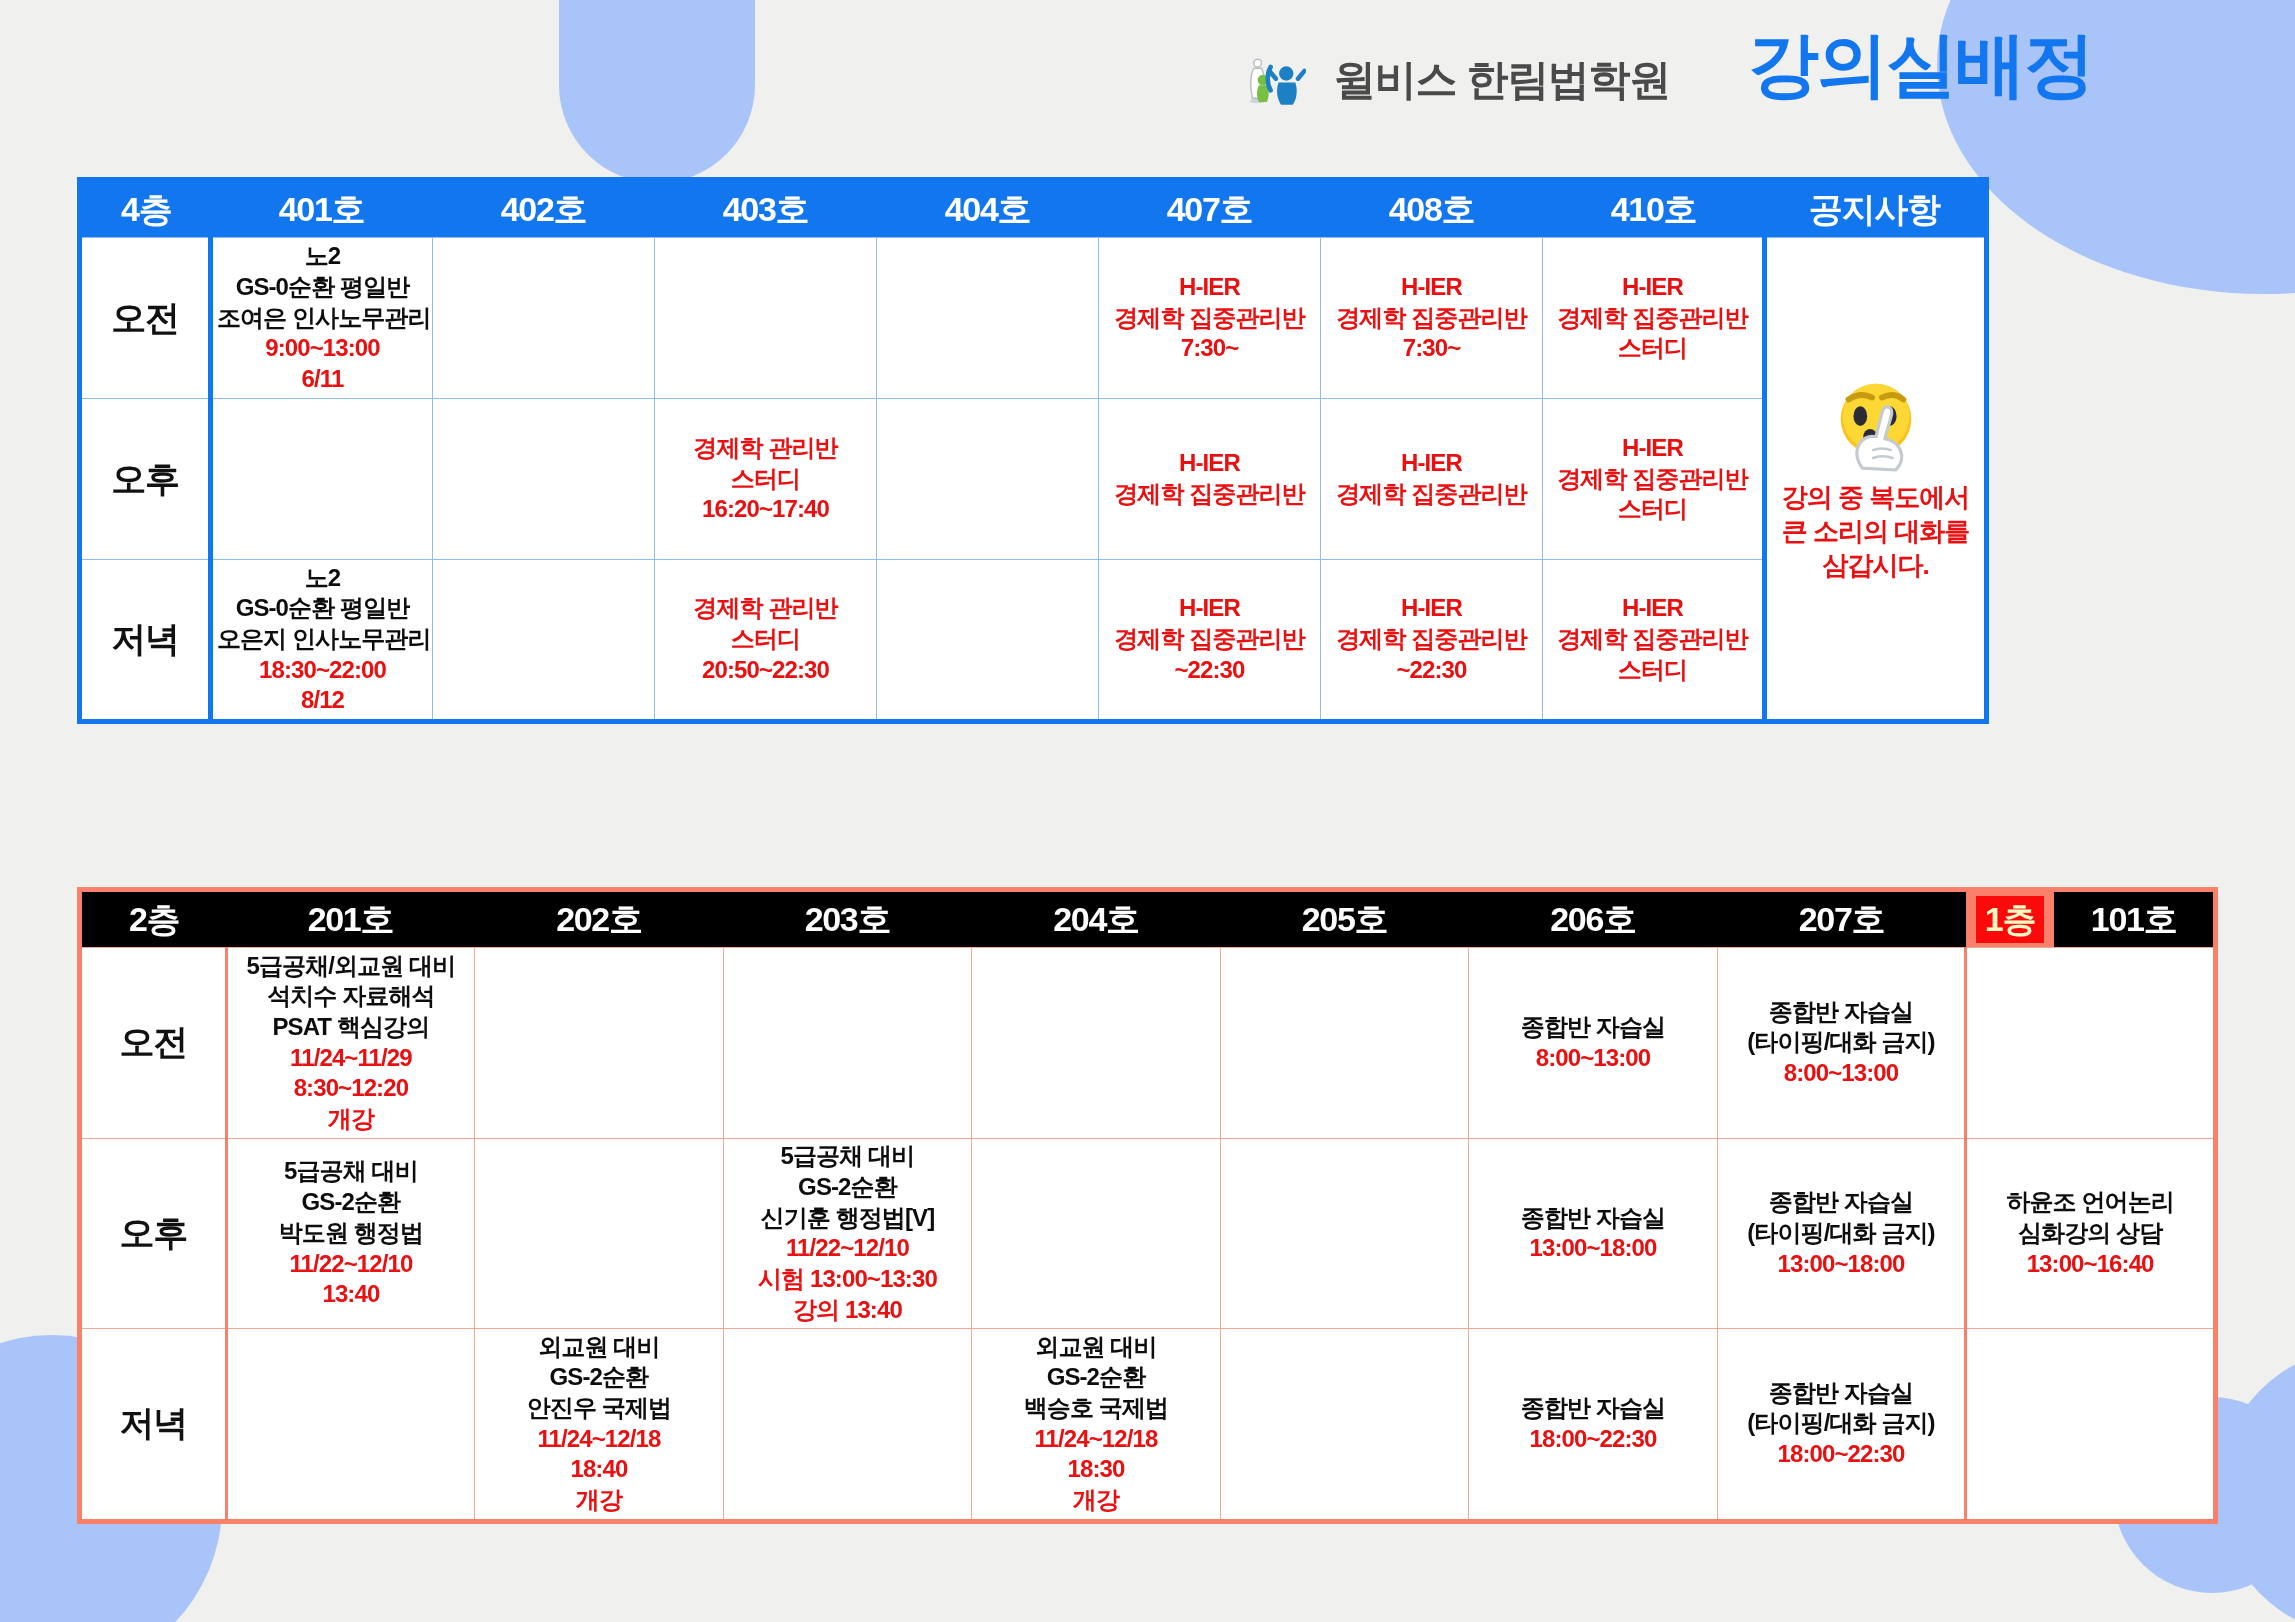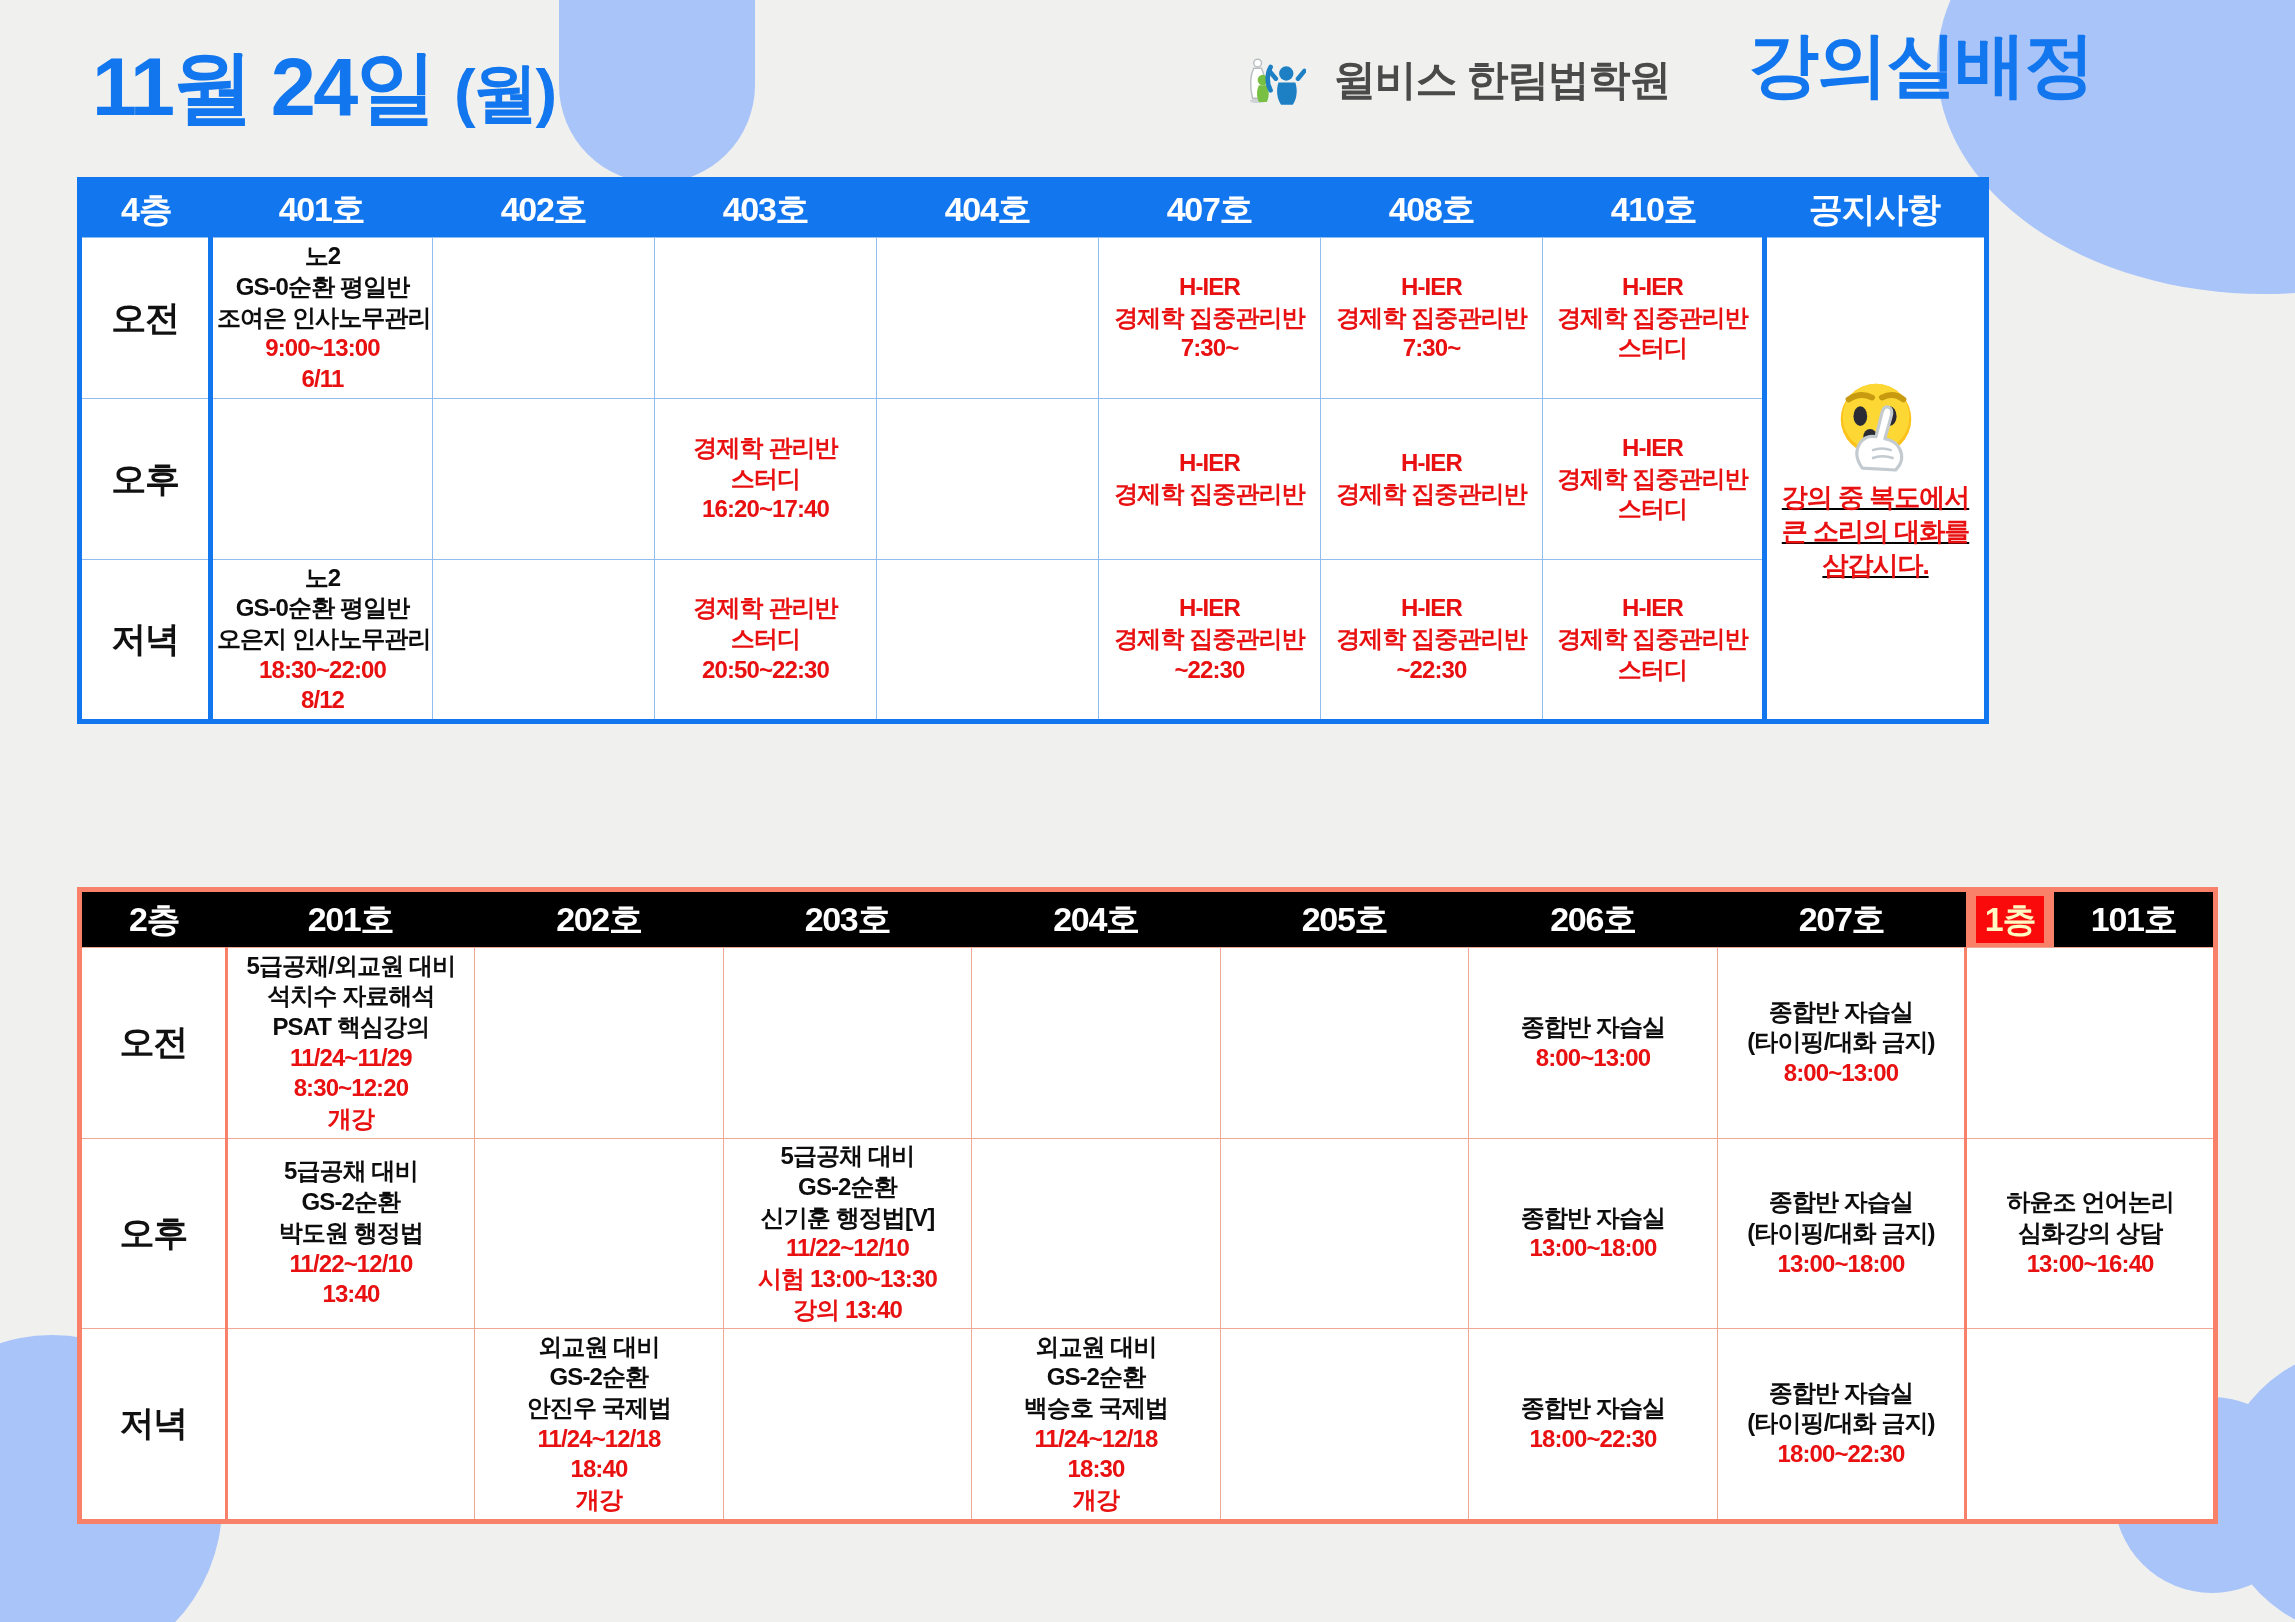--- a/index.html
+++ b/index.html
@@ -104,40 +104,36 @@
 
   .row-4f td { height: 161px; }
   .row-2f td { height: 170px; }
 
   .cell-lines { line-height: 1.28; }
   .ln { display: block; white-space: nowrap; }
   .ln-black { color: #0d0d0d; font-size: 24px; font-weight: 700; letter-spacing: -0.9px; }
   .ln-red   { color: #e81010; font-size: 24px; font-weight: 700; letter-spacing: -0.9px; }
 
   
-  .notice-inner { display: flex; flex-direction: column; align-items: center; justify-content: center; text-decoration: underline; }
+  .notice-inner { display: flex; flex-direction: column; align-items: center; justify-content: center; }
   #notice-emoji { width: 98px; height: 98px; margin-bottom: 9.2px; }
   .notice-text .ln { color: #e81010; font-size: 26px; font-weight: 700; letter-spacing: -1px; line-height: 1.3; }
 </style>
 </head>
 <body>
 
 <div id="page">
 
   <div class="deco deco-top-right"></div>
   <div class="deco deco-top-mid"></div>
   <div class="deco deco-bot-left"></div>
   <div class="deco deco-bot-right"></div>
   <div class="deco deco-bot-right2"></div>
 
   <div id="header">
-    <div id="date-title">
-      <span>11월 24일</span>
-      <span class="day-paren">(월)</span>
-    </div>
 
     <div id="brand-block">
       <svg id="brand-logo" viewBox="0 0 90 80">
         <ellipse cx="16" cy="72" rx="12" ry="3.5" fill="#cfd3d6"></ellipse>
         <circle cx="16" cy="14" r="6" fill="#ffffff" stroke="#b9bec2" stroke-width="2.2"></circle>
         <path d="M10 22 C5 32 4 50 8 68 L24 68 C28 50 27 32 22 22 Z" fill="#ffffff" stroke="#b9bec2" stroke-width="2.2"></path>
         <circle cx="24" cy="40" r="8" fill="#78c043"></circle>
         <path d="M18 48 C14 56 14 66 18 74 L30 74 C34 66 34 56 30 48 Z" fill="#78c043"></path>
         <path d="M36 20 C30 30 30 46 36 56" stroke="#1d7fc4" stroke-width="7" fill="none" stroke-linecap="round"></path>
         <circle cx="60" cy="30" r="11" fill="#1d7fc4"></circle>

